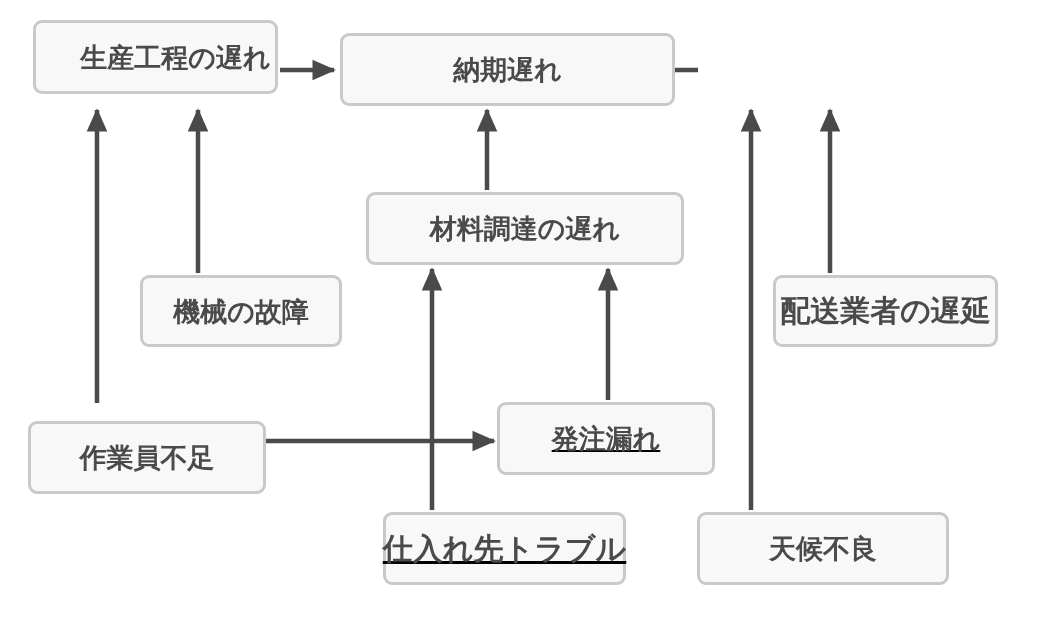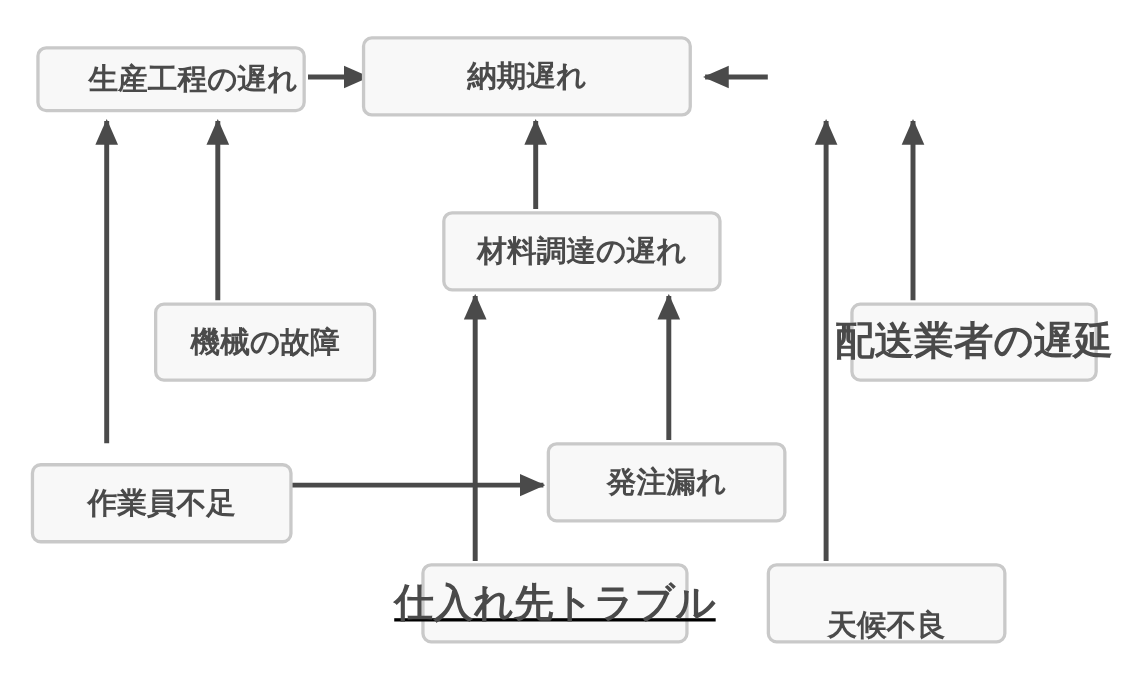--- a/index.html
+++ b/index.html
@@ -39,21 +39,21 @@
   .node-label {
     font-family: "DejaVu Sans", "Liberation Sans", sans-serif;
     font-weight: bold;
     font-size: 27px;
     line-height: 1;
     color: #4a4a4a;
     white-space: nowrap;
     letter-spacing: 0px;
   }
   .node-label.sm {
-    font-size: 36px;
+    font-size: 30px;
   }
 </style>
 </head>
 <body>
 
 <div id="canvas">
 
   <svg id="edge-layer" viewBox="0 0 1044 635" width="1044" height="635" xmlns="http://www.w3.org/2000/svg">
     <defs>
       <marker id="arrowhead" viewBox="0 0 10 10" refX="9.2" refY="5" markerWidth="5.2" markerHeight="5.2" orient="auto-start-reverse">
@@ -95,50 +95,50 @@
 
     <g>
       <line x1="830" y1="273" x2="830" y2="110" stroke="#4a4a4a" stroke-width="4.5" marker-end="url(#arrowhead)"></line>
     </g>
 
     <g>
       <line x1="751" y1="510" x2="751" y2="110" stroke="#4a4a4a" stroke-width="4.5" marker-end="url(#arrowhead)"></line>
     </g>
   </svg>
 
-  <div class="node" style="left:33px; top:42px; width:245px; height:60px;padding-left:40px;">
+  <div class="node" style="left:33px; top:20px; width:245px; height:74px;padding-left:40px;">
     <span class="node-label">生産工程の遅れ</span>
   </div>
 
-  <div class="node" style="left:329px; top:33px; width:300px; height:73px;">
+  <div class="node" style="left:340px; top:33px; width:335px; height:73px;">
     <span class="node-label">納期遅れ</span>
   </div>
 
 
-  <div class="node" style="left:402px; top:192px; width:254px; height:73px;">
+  <div class="node" style="left:366px; top:192px; width:318px; height:73px;">
     <span class="node-label">材料調達の遅れ</span>
   </div>
 
   <div class="node" style="left:140px; top:275px; width:202px; height:72px;">
     <span class="node-label">機械の故障</span>
   </div>
 
   <div class="node" style="left:773px; top:275px; width:225px; height:72px;">
     <span class="node-label sm">配送業者の遅延</span>
   </div>
 
   <div class="node" style="left:28px; top:421px; width:238px; height:73px;">
     <span class="node-label">作業員不足</span>
   </div>
 
-  <div class="node" style="left:497px; top:402px; width:218px; height:73px;">
+  <div class="node" style="left:497px; top:402px; width:218px; height:73px;text-decoration:underline;">
     <span class="node-label">発注漏れ</span>
   </div>
 
   <div class="node" style="left:383px; top:512px; width:243px; height:73px;text-decoration:underline;">
     <span class="node-label sm">仕入れ先トラブル</span>
   </div>
 
-  <div class="node" style="left:697px; top:512px; width:218px; height:73px;align-items:flex-end;">
+  <div class="node" style="left:697px; top:512px; width:252px; height:73px;">
     <span class="node-label">天候不良</span>
   </div>
 
 </div>
 
 </body></html>

